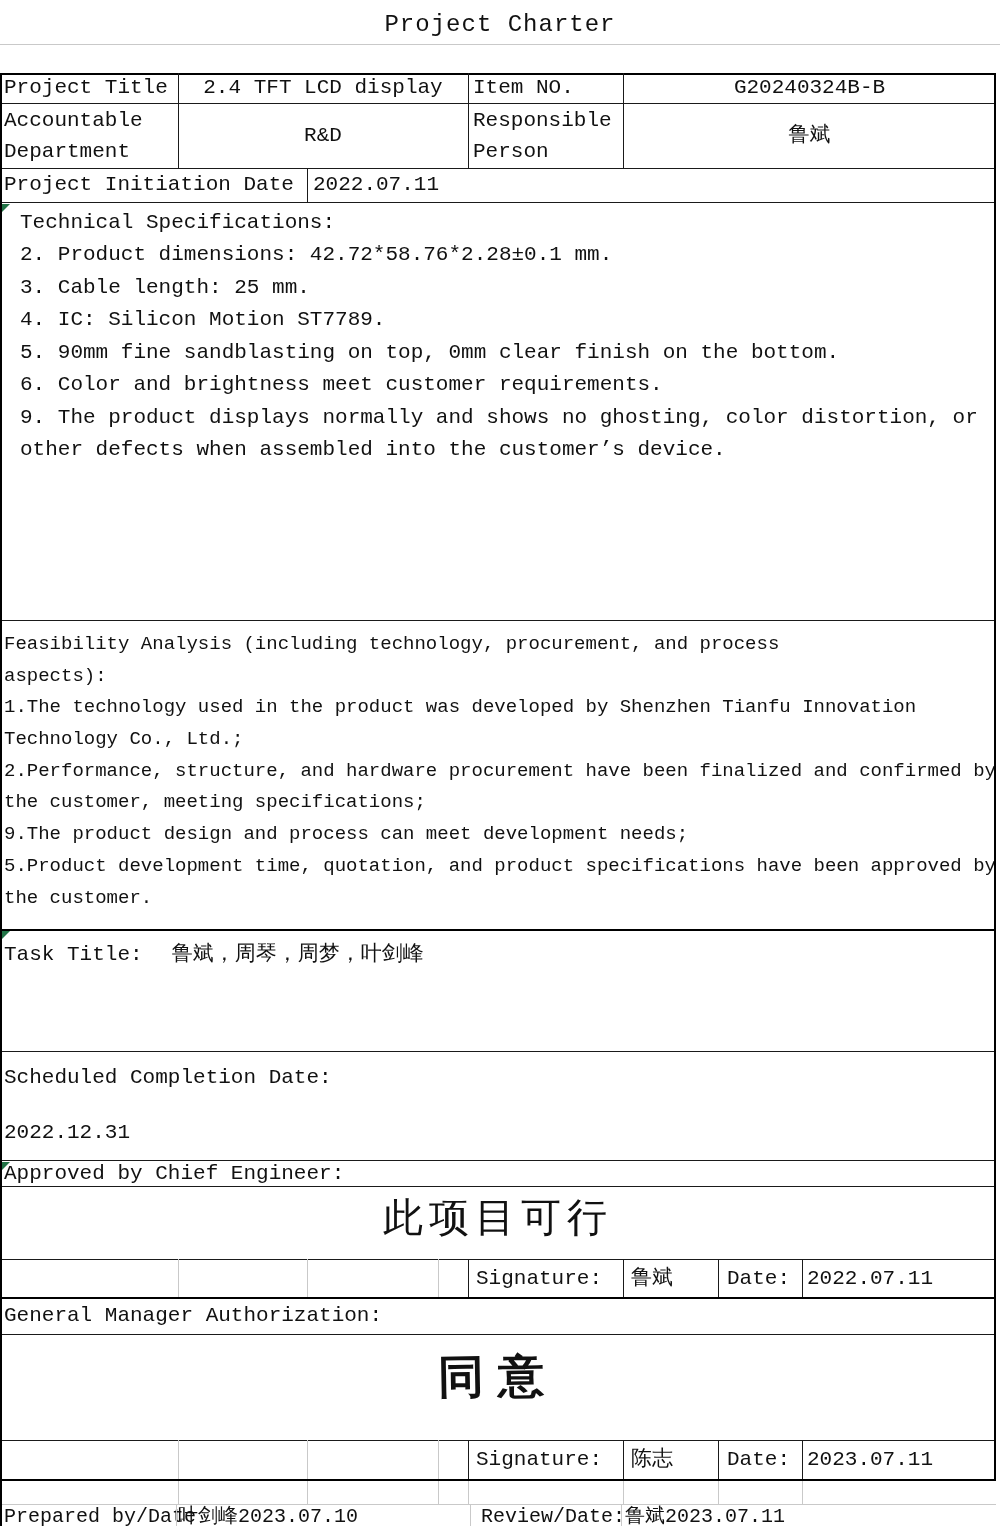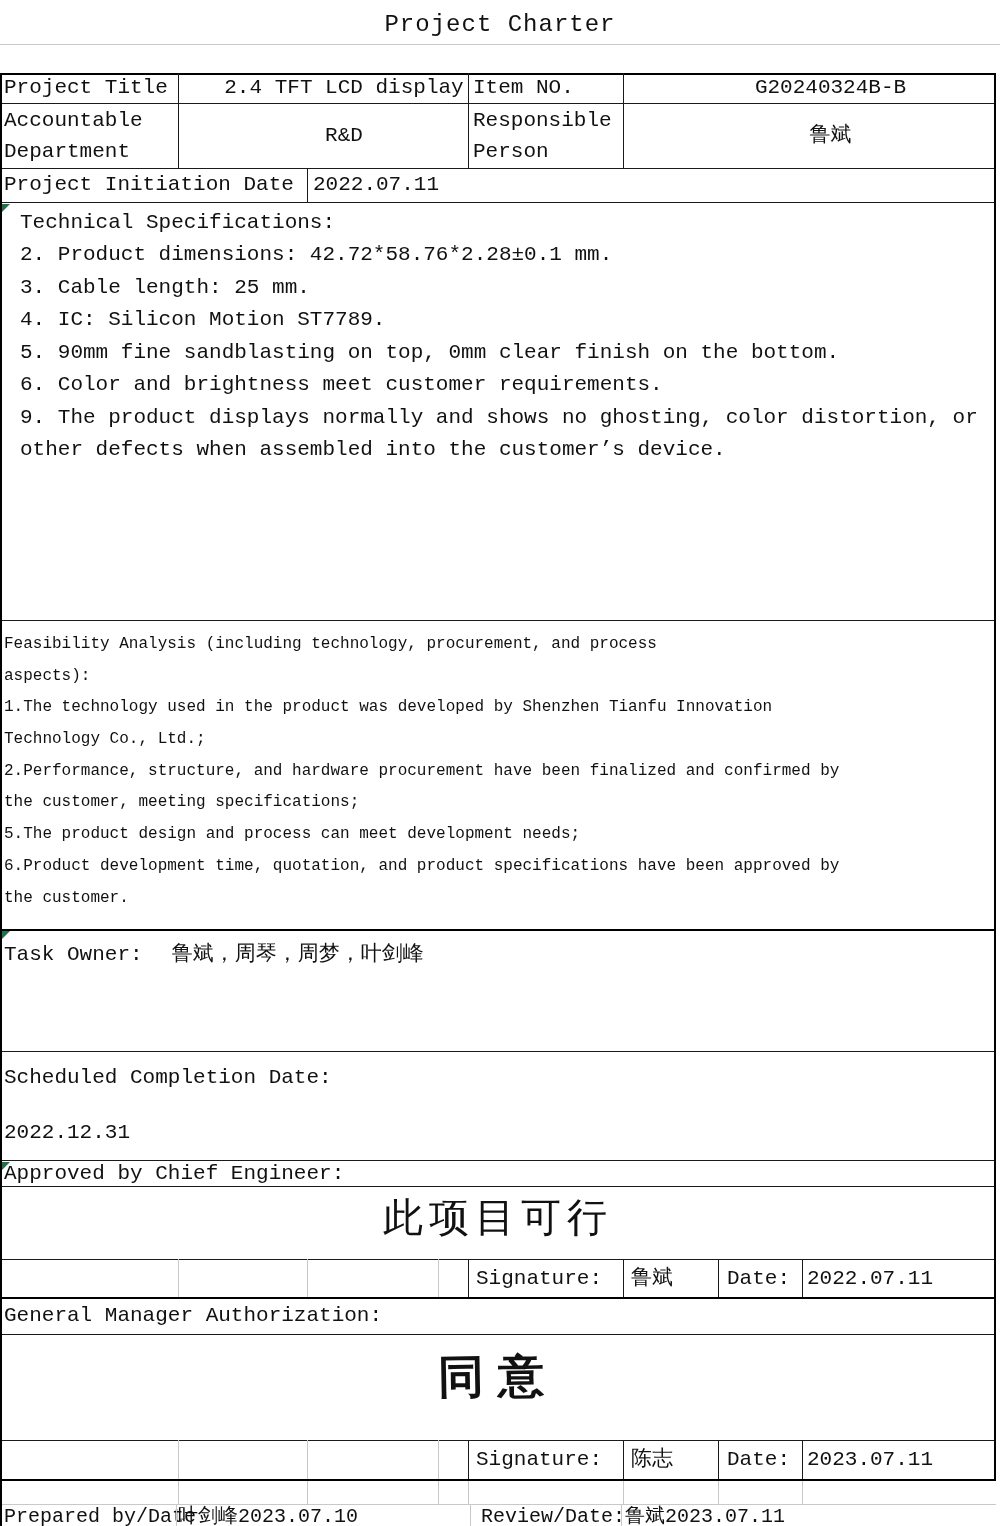--- a/index.html
+++ b/index.html
@@ -1,29 +1,29 @@
 <!DOCTYPE html>
 <html><head>
 <meta charset="utf-8">
 <style>
   html,body{margin:0;padding:0;background:#fff;}
   .page{position:relative;width:1000px;height:1526px;background:#ffffff;overflow:hidden;
         font-family:"Liberation Mono","DejaVu Sans Mono",monospace;color:#111;}
   .cell{position:absolute;white-space:nowrap;font-size:21px;color:#111;}
-  .ctr{text-align:center;padding-left:21px;}
+  .ctr{text-align:center;}
   .hb{position:absolute;background:#1a1a1a;height:1px;}
   .hb.thick{height:2px;background:#000;}
   .hb.lite{background:#c9c9c9;}
   .vb{position:absolute;background:#1a1a1a;width:1px;}
   .vb.thick{width:2px;background:#000;}
   .vb.lite{background:#c9c9c9;}
   .title{position:absolute;left:0;top:6px;width:1000px;height:38px;line-height:38px;
          font-size:24px;text-align:center;letter-spacing:1px;}
   .speclines div{height:32.45px;line-height:32.45px;font-size:21px;white-space:nowrap;}
-  .feaslines div{height:31.7px;line-height:31.7px;font-size:16px;white-space:nowrap;}
+  .feaslines div{height:31.7px;line-height:31.7px;font-size:19px;white-space:nowrap;}
   .twoline{line-height:31px;white-space:normal;}
   .bigcomment{position:absolute;left:0;width:996px;text-align:center;font-size:40px;
               letter-spacing:6px;}
   .brush{position:absolute;left:0;width:996px;text-align:center;font-size:46px;
          font-weight:900;letter-spacing:14px;transform:rotate(-1deg);}
   .tri{position:absolute;width:0;height:0;border-top:8px solid #217346;
        border-right:8px solid transparent;}
   .ftr{font-size:20px;line-height:24px;}
 </style>
 </head>
@@ -58,27 +58,27 @@
       <div>other defects when assembled into the customer’s device.</div>
     </div>
 
   <div class="cell feaslines" style="left:4px;top:629px;width:992px;height:298px;">
       <div>Feasibility Analysis (including technology, procurement, and process</div>
       <div>aspects):</div>
       <div>1.The technology used in the product was developed by Shenzhen Tianfu Innovation</div>
       <div>Technology Co., Ltd.;</div>
       <div>2.Performance, structure, and hardware procurement have been finalized and confirmed by</div>
       <div>the customer, meeting specifications;</div>
-      <div>5.The product design and process can meet development needs;</div>
-      <div>6.Product development time, quotation, and product specifications have been approved by</div>
+      <div>9.The product design and process can meet development needs;</div>
+      <div>5.Product development time, quotation, and product specifications have been approved by</div>
       <div>the customer.</div>
     </div>
 
   <div class="cell" style="left:4px;top:941px;width:988px;height:28px;line-height:28px;">
-    <span>Task Owner:</span><span style="display:inline-block;width:29px;"></span><span>鲁斌，周琴，周梦，叶剑峰</span>
+    <span>Task Title:</span><span style="display:inline-block;width:29px;"></span><span>鲁斌，周琴，周梦，叶剑峰</span>
   </div>
 
   <div class="cell" style="left:4px;top:1062px;width:988px;height:32px;line-height:32px;">Scheduled Completion Date:</div>
   <div class="cell" style="left:4px;top:1094px;width:988px;height:32px;line-height:32px;margin-top:23px;">2022.12.31</div>
 
   <div class="cell" style="left:4px;top:1161px;width:988px;height:25px;line-height:25px;">Approved by Chief Engineer:</div>
   <div class="bigcomment" style="top:1190px;">此项目可行</div>
 
   <div class="cell" style="left:476px;top:1259px;width:145px;height:39px;line-height:39px;">Signature:</div>
   <div class="cell" style="left:631px;top:1259px;width:85px;height:39px;line-height:39px;">鲁斌</div>

